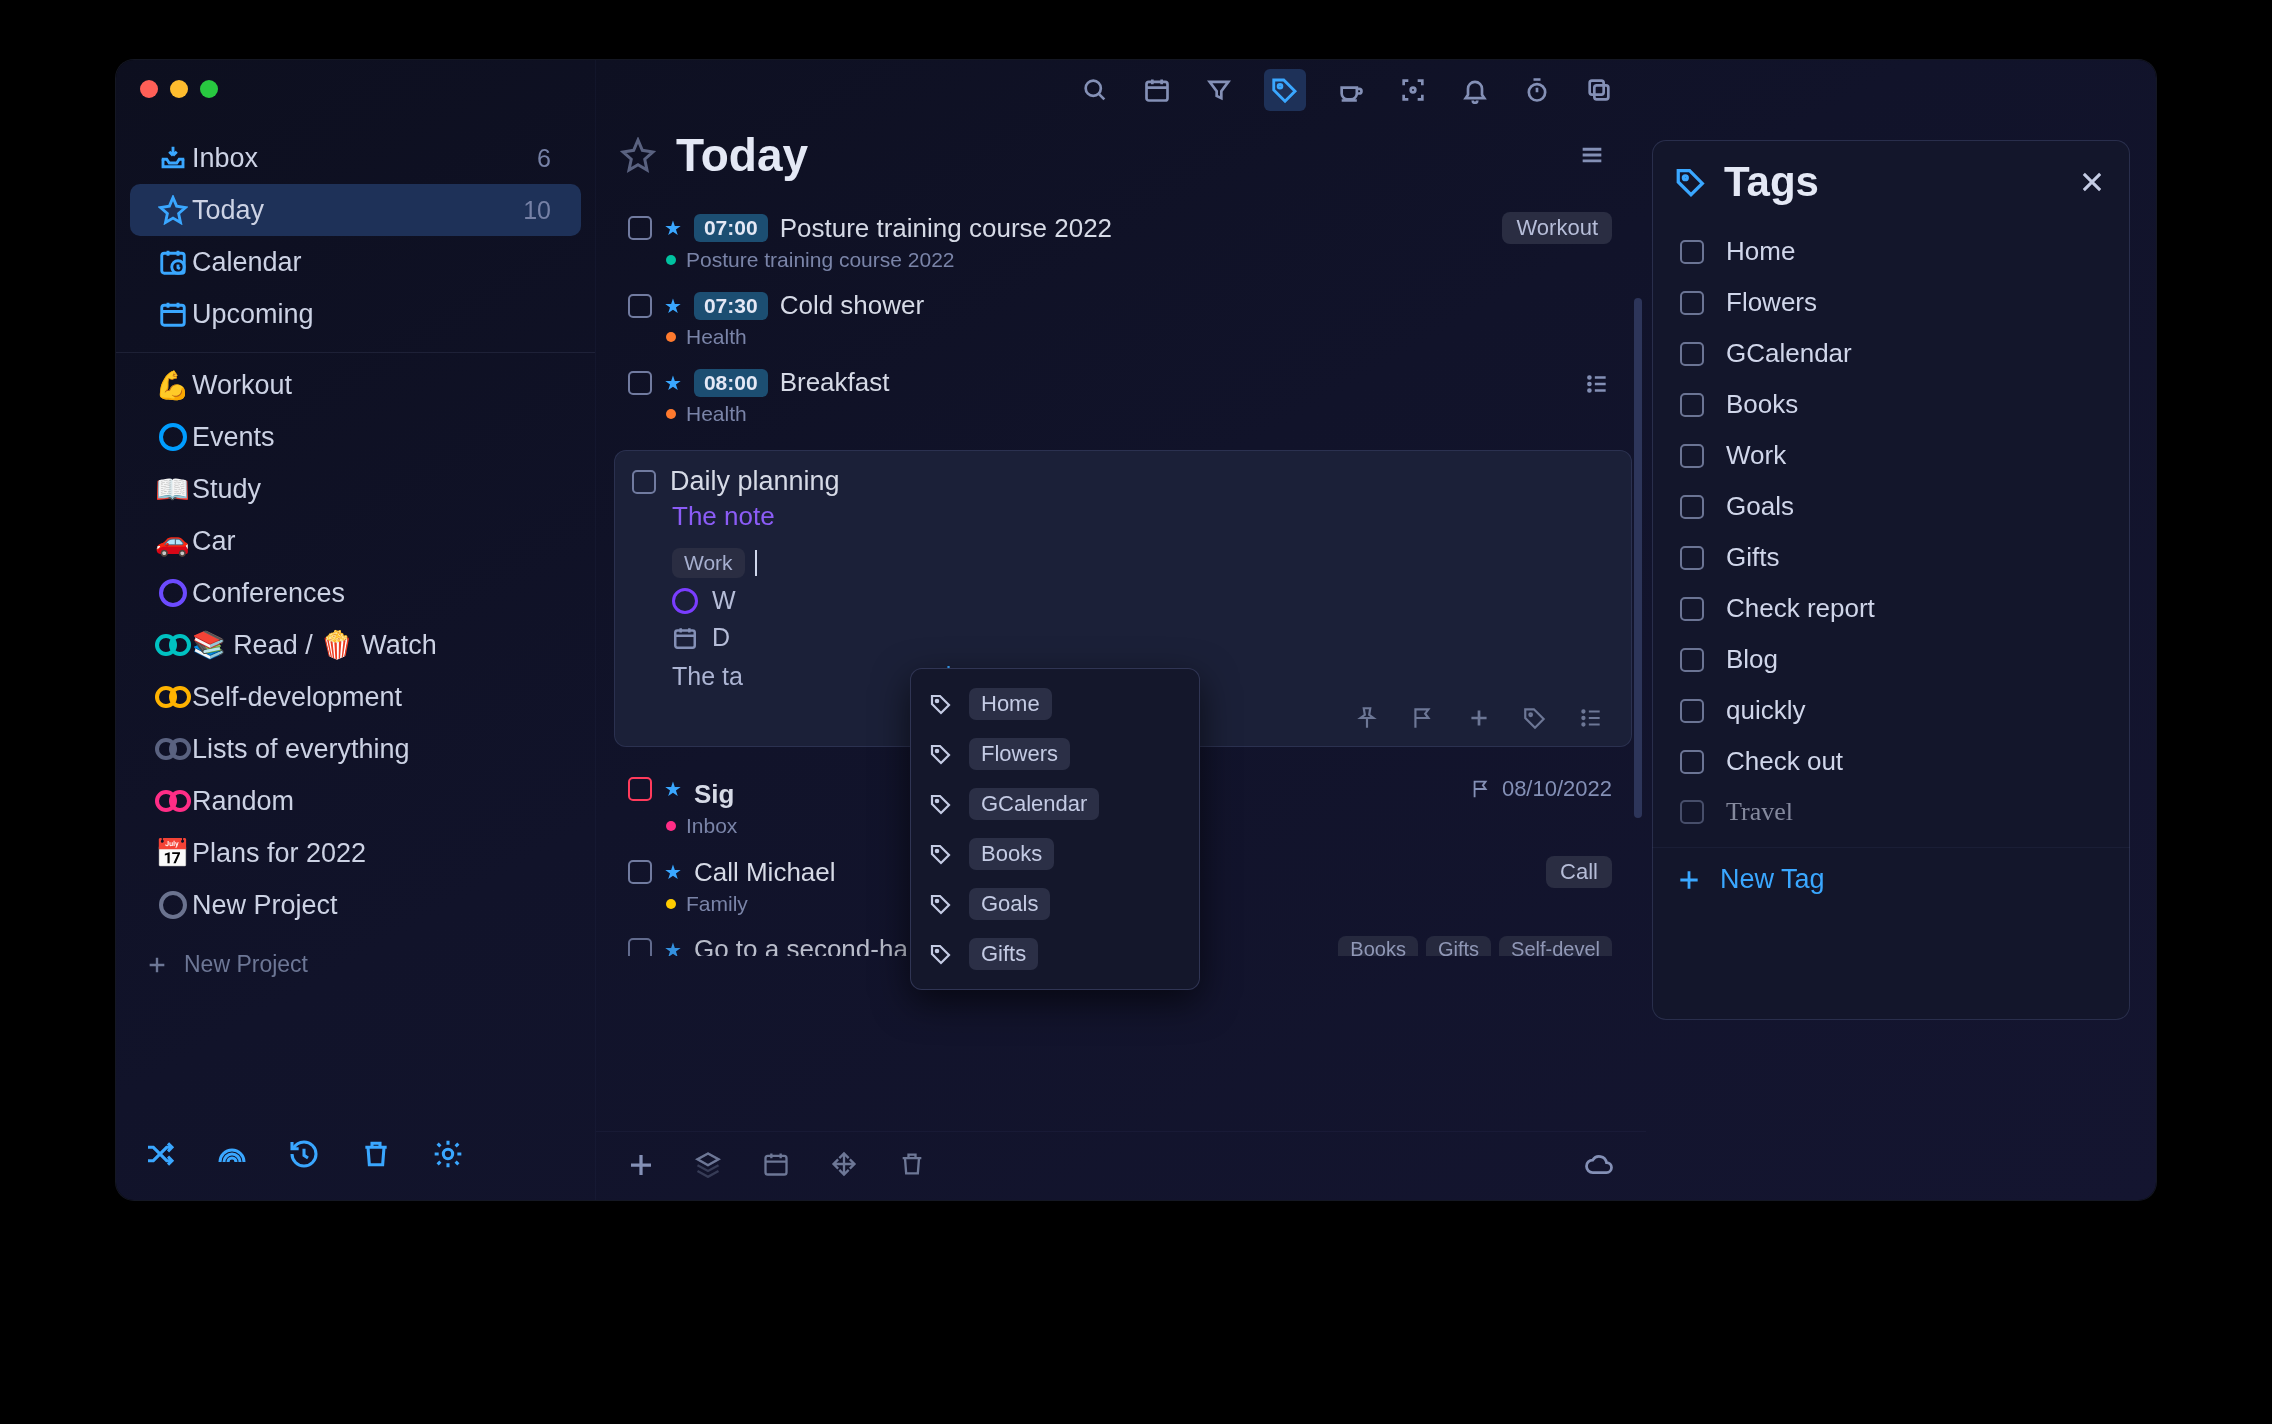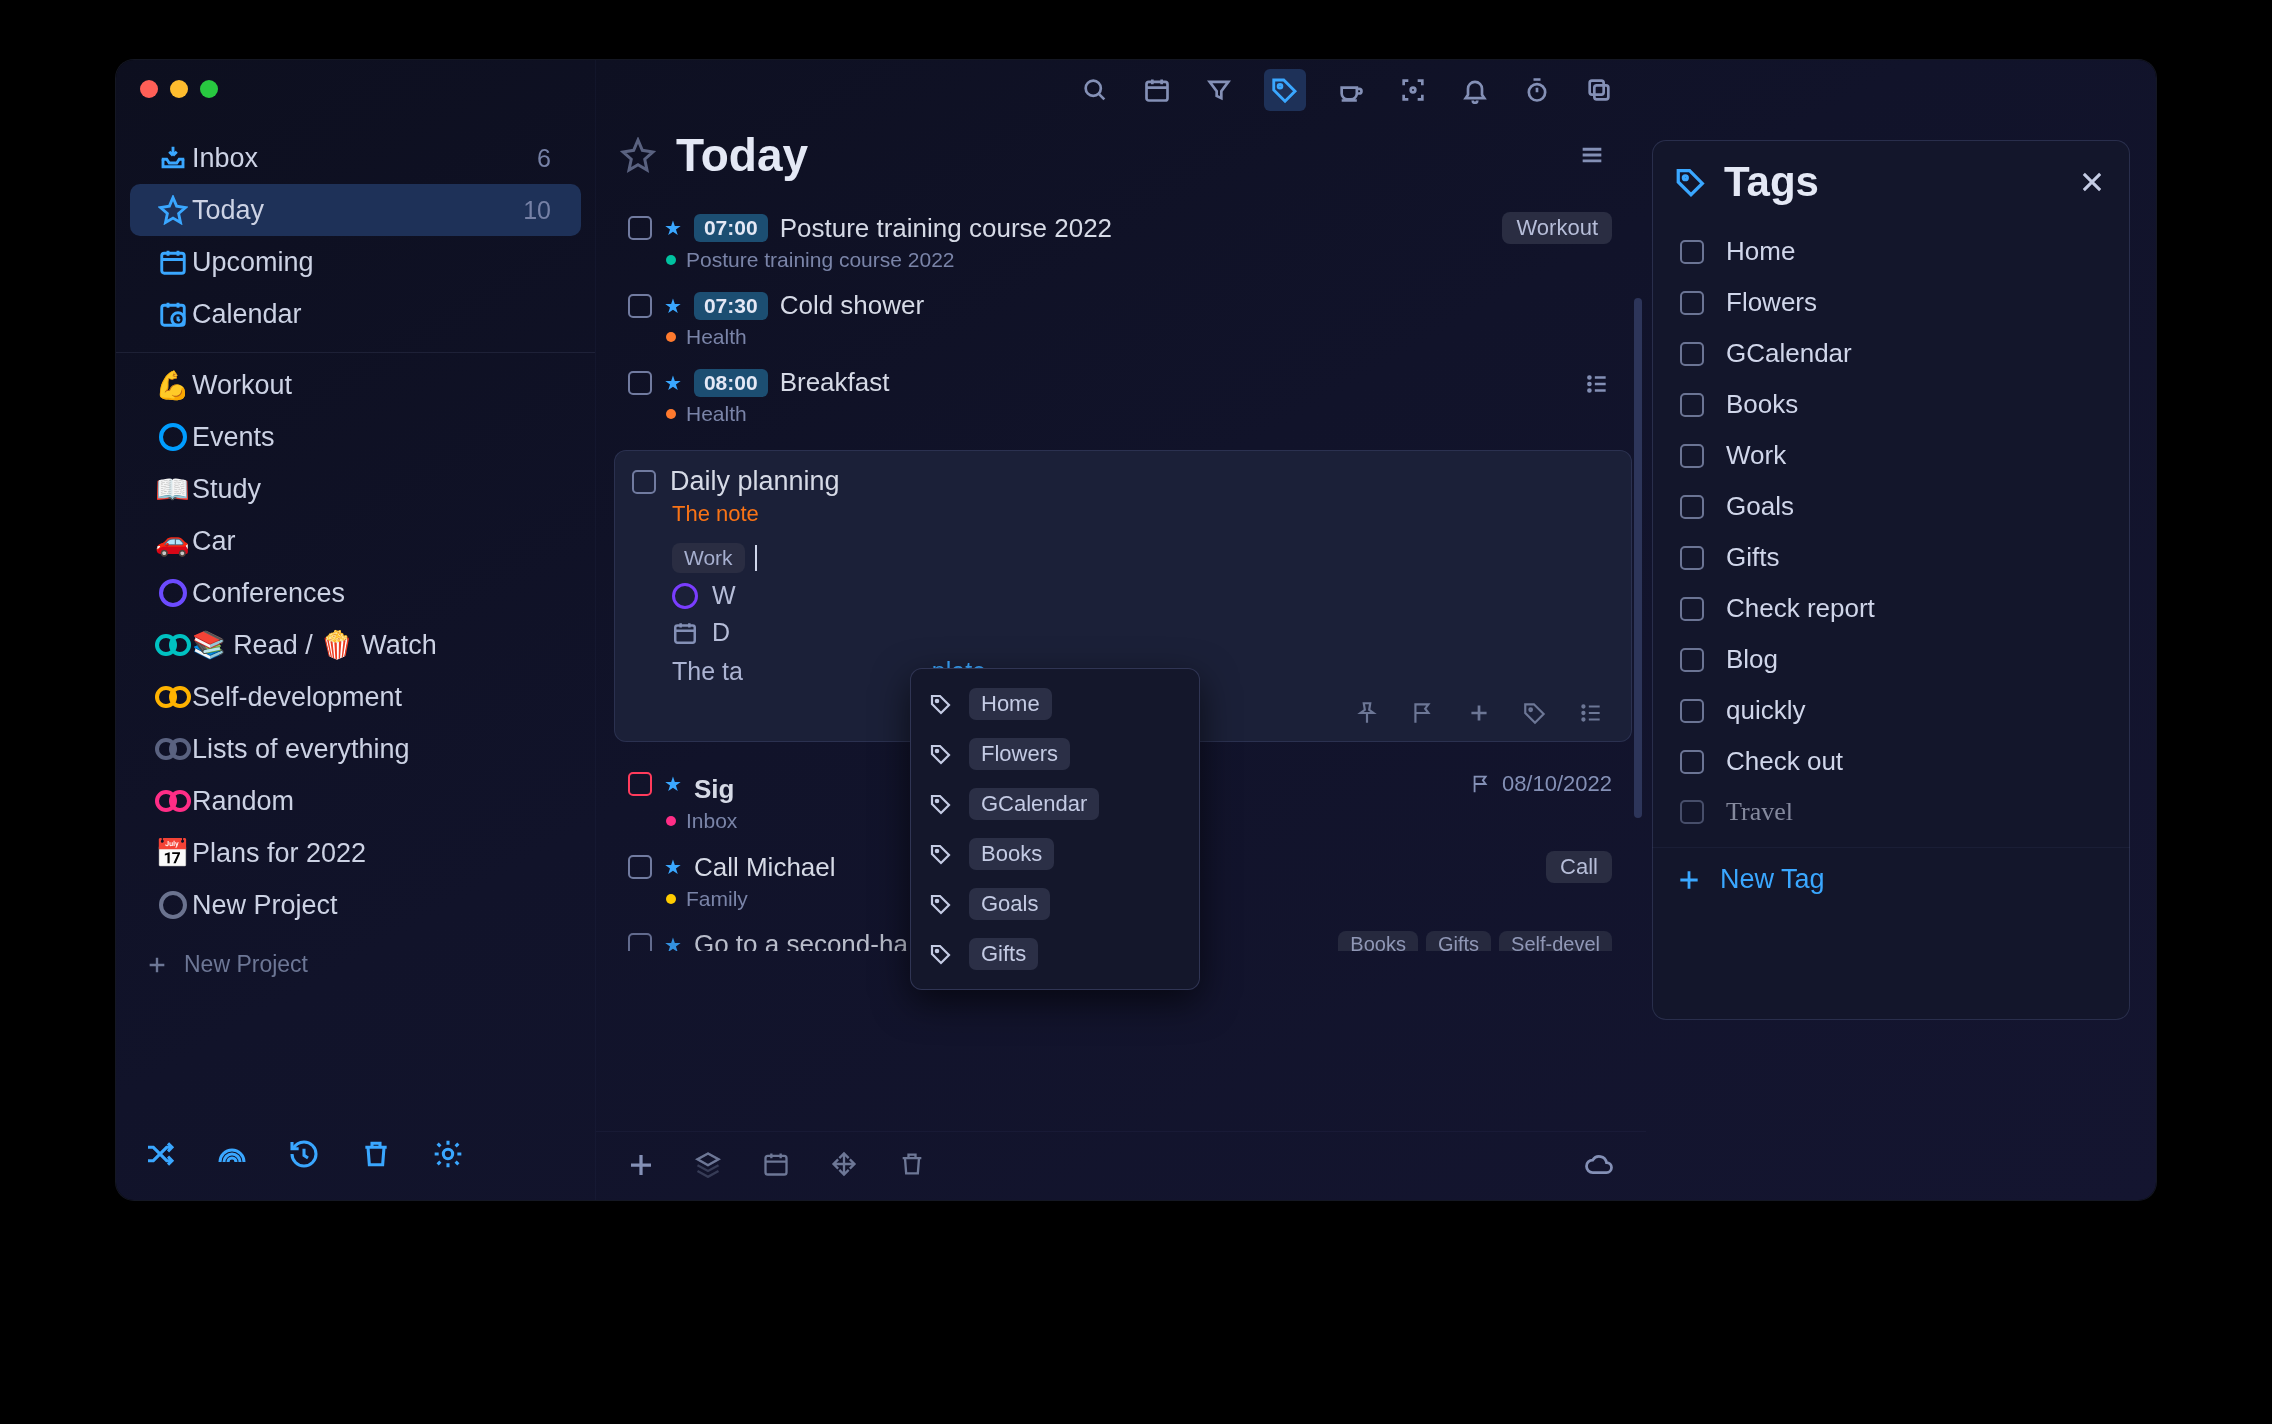--- a/index.html
+++ b/index.html
@@ -86,21 +86,21 @@
 .chips-row { margin-left:auto; display:flex; gap:8px;}
 .mini-chip { background:#2a2d42; color:#a6afcf; font-size:20px; padding:2px 12px; border-radius:8px;}
 
 
 .card {
   background:#1b2038; border-radius:12px; margin:2px 0 10px 0; padding:16px 26px 14px 18px;
   box-shadow: inset 0 0 0 1px rgba(90,100,150,.25);
 }
 .card-title { display:flex; gap:14px; align-items:center;}
 .card-title .tt { font-size:27px; color:#d6dae6;}
-.note { color:#f97316; font-size:22px; padding:4px 0 16px 40px;}
+.note { color:#8b5cf6; font-size:26px; padding:4px 0 16px 40px;}
 .tag-input { display:flex; align-items:center; gap:6px; padding-left:40px;}
 .mini-chip.sm{font-size:21px; padding:3px 12px;}
 .cursor { width:2px; height:26px; background:#cfd6eb; margin-left:4px;}
 .subrow { display:flex; gap:14px; align-items:center; padding:8px 0 0 40px; color:#b6bdd8; font-size:25px;}
 .subrow .o { width:26px; height:26px; border:3.5px solid #7a3dff; border-radius:50%;}
 .subrow .calico { color:#8490b6;}
 .tmpl-row { padding:10px 0 0 40px; font-size:25px; color:#acb4d3;}
 .tmpl-row a { color:#3aa7ff; text-decoration:none;}
 .card-tools { display:flex; gap:28px; justify-content:flex-end; padding-top:14px; color:#6d7796;}
 .card-tools span{width:28px; height:28px;}
@@ -170,35 +170,35 @@
               <path d="M12 2l2.9 6.9L22 10l-5.5 4.8L18 22l-6-3.5L6 22l1.5-7.2L2 10l7.1-1.1z"></path>
             </svg>
         </span>
         <span>Today</span>
         <span class="sb-count">10</span>
       </div>
       <div class="sb-item">
         <span class="icon sb-icon-blue">
           <svg width="30" height="30" viewBox="0 0 24 24" fill="none" stroke="currentColor" stroke-width="2.3">
               <rect x="3" y="5" width="18" height="16" rx="2"></rect>
-              <path d="M3 10h18M8 3v4M16 3v4"></path>
-            </svg>
-        </span>
-        <span>Upcoming</span>
-      </div>
-      <div class="sb-item">
-        <span class="icon sb-icon-blue">
-          <svg width="30" height="30" viewBox="0 0 24 24" fill="none" stroke="currentColor" stroke-width="2.3">
-              <rect x="3" y="5" width="18" height="16" rx="2"></rect>
               <path d="M8 3v4M16 3v4"></path>
               <circle cx="16" cy="16" r="5"></circle>
               <path d="M16 14v2.5l1.5 1"></path>
             </svg>
         </span>
         <span>Calendar</span>
+      </div>
+      <div class="sb-item">
+        <span class="icon sb-icon-blue">
+          <svg width="30" height="30" viewBox="0 0 24 24" fill="none" stroke="currentColor" stroke-width="2.3">
+              <rect x="3" y="5" width="18" height="16" rx="2"></rect>
+              <path d="M3 10h18M8 3v4M16 3v4"></path>
+            </svg>
+        </span>
+        <span>Upcoming</span>
       </div>
     </div>
     <div class="sb-sep"></div>
 
     <div class="sb-section">
       <div class="sb-item">
         <span class="icon">💪</span>
         <span>Workout</span>
       </div>
       <div class="sb-item">

